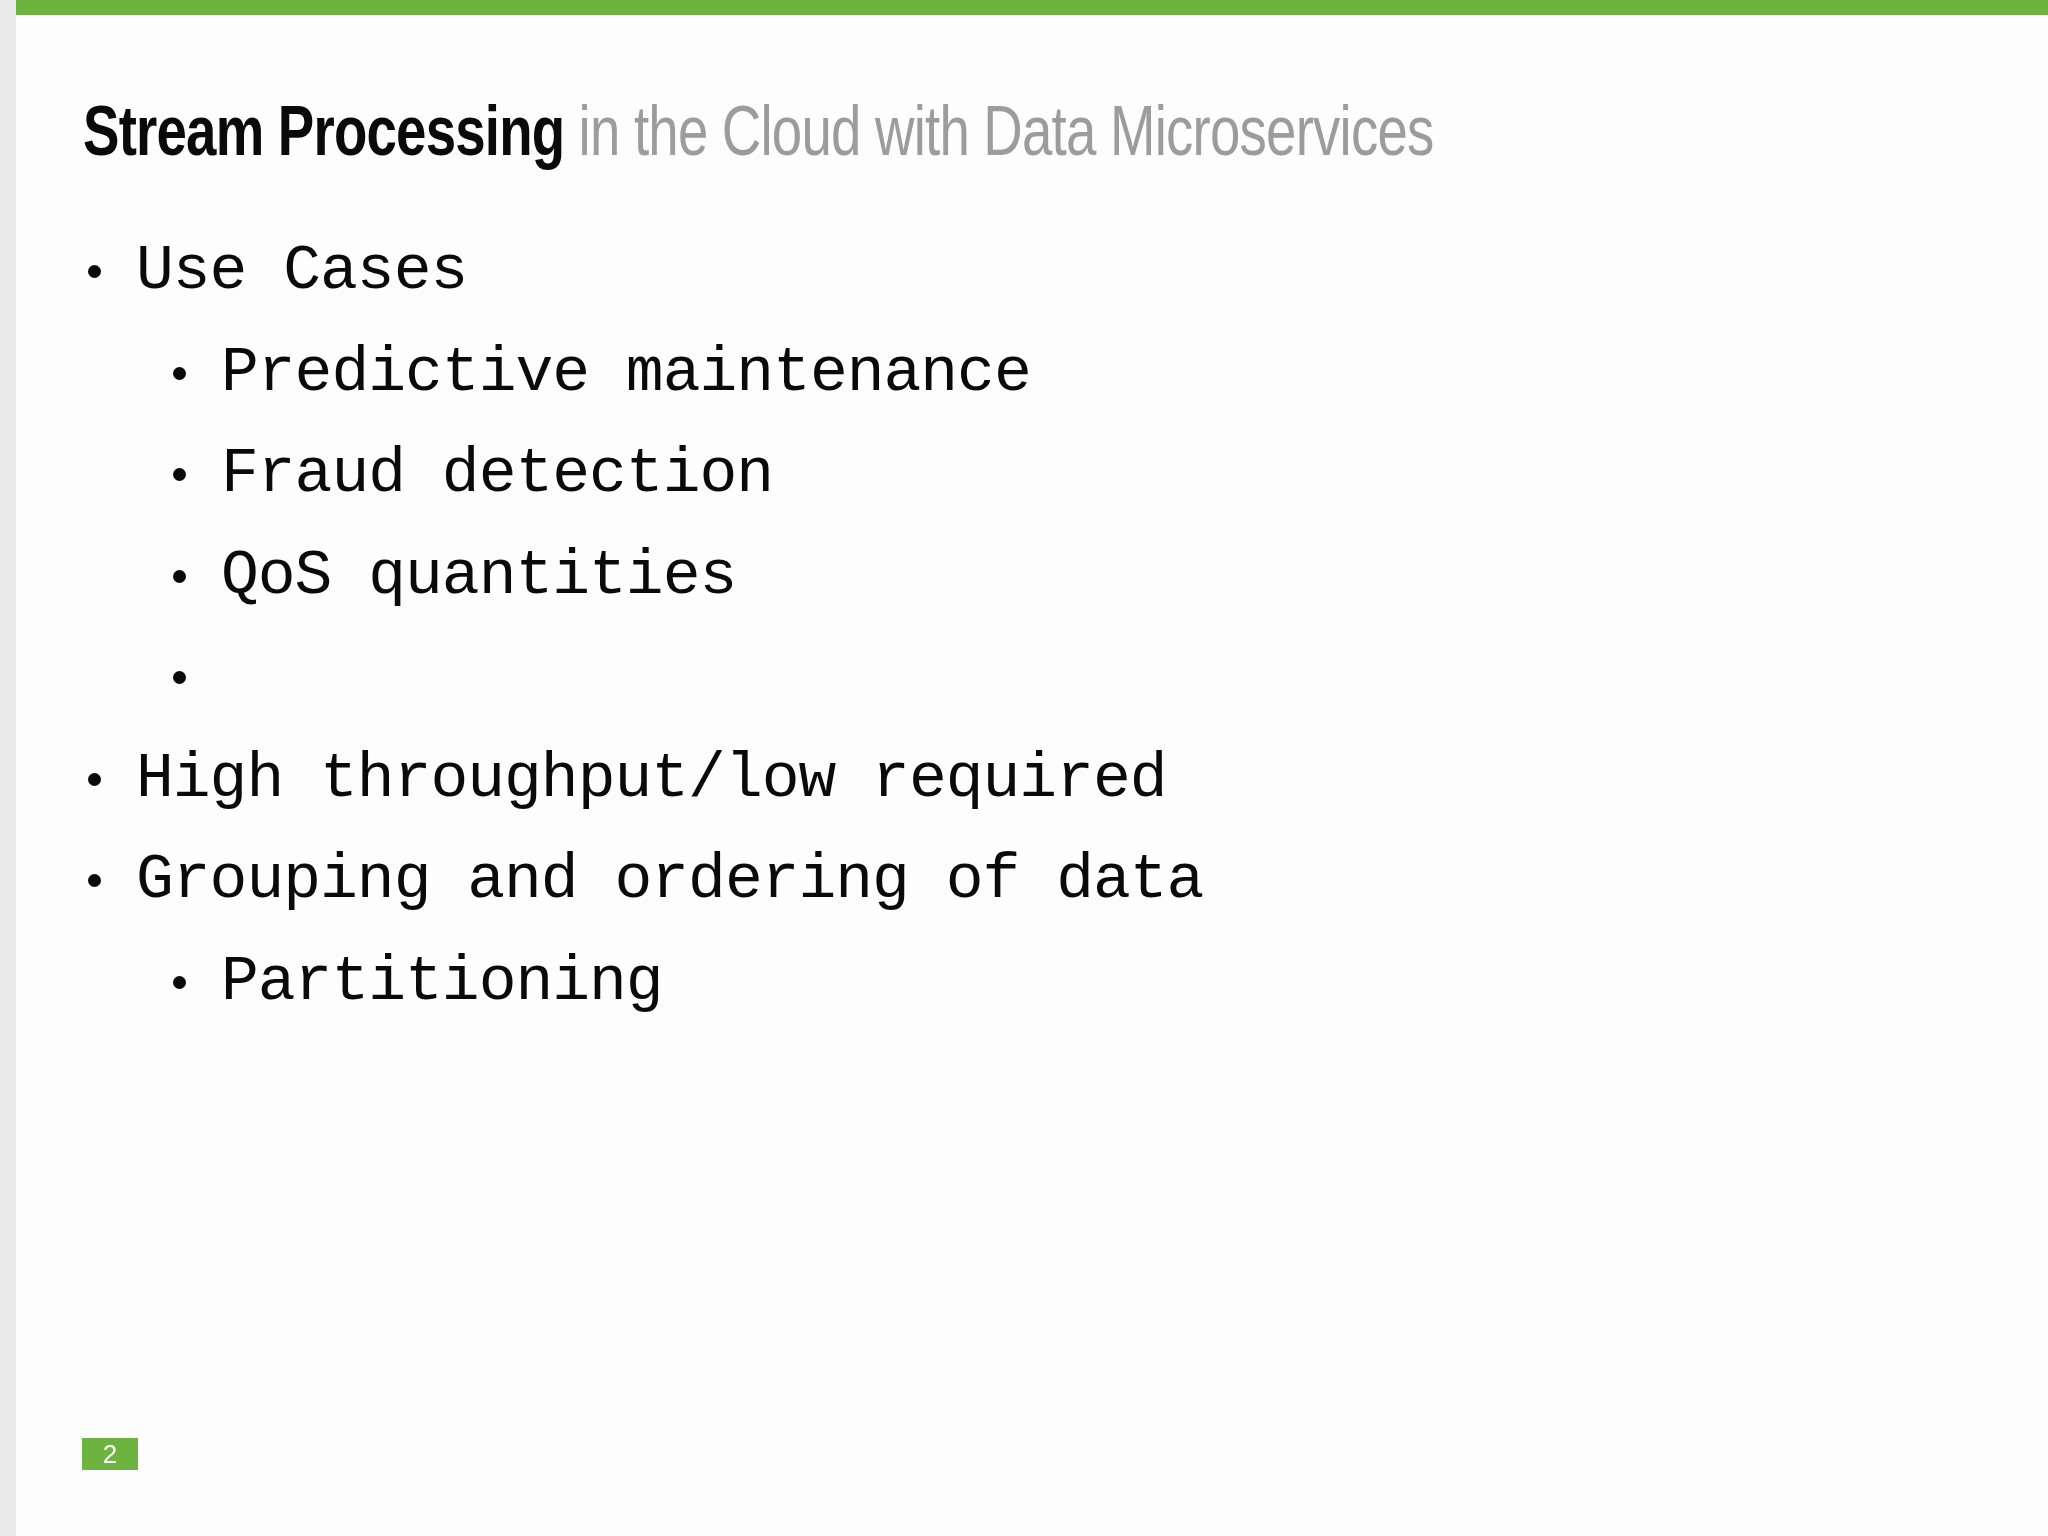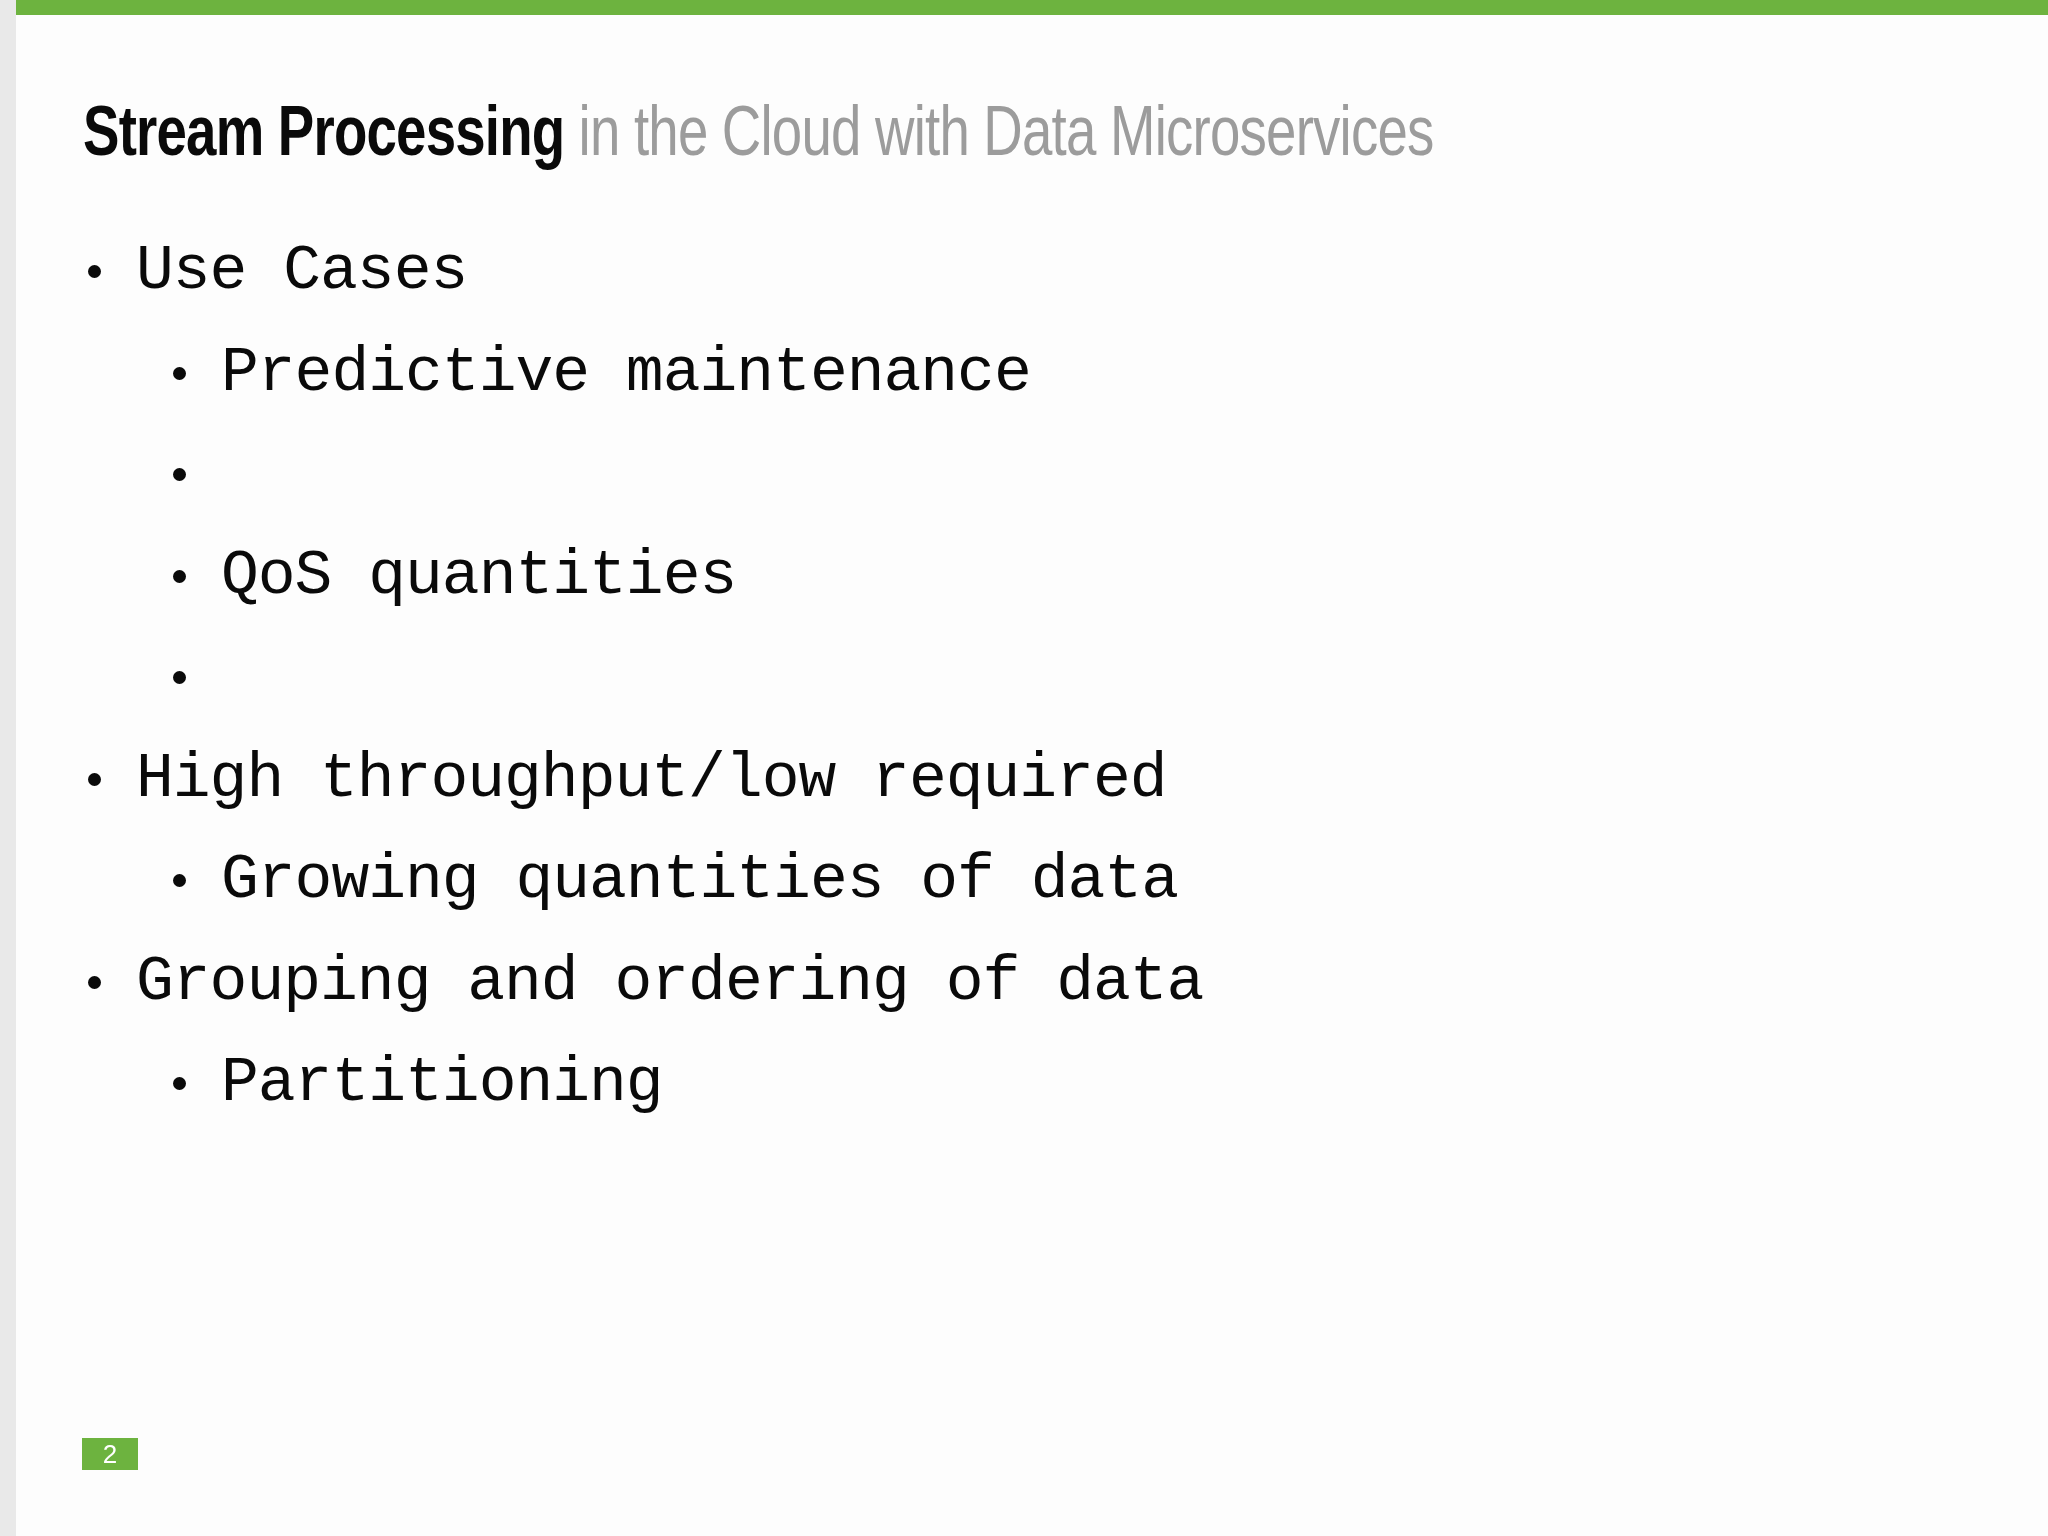--- a/index.html
+++ b/index.html
@@ -101,35 +101,32 @@
       <li class="l1">
         <span class="dot"></span>
         <span class="txt">Use Cases</span>
       </li>
       <li class="l2">
         <span class="dot"></span>
         <span class="txt">Predictive maintenance</span>
       </li>
       <li class="l2">
         <span class="dot"></span>
+        <span class="txt">Fraud detection</span>
       </li>
       <li class="l2">
         <span class="dot"></span>
         <span class="txt">QoS quantities</span>
       </li>
       <li class="l2">
         <span class="dot"></span>
       </li>
       <li class="l1">
         <span class="dot"></span>
         <span class="txt">High throughput/low required</span>
-      </li>
-      <li class="l2">
-        <span class="dot"></span>
-        <span class="txt">Growing quantities of data</span>
       </li>
       <li class="l1">
         <span class="dot"></span>
         <span class="txt">Grouping and ordering of data</span>
       </li>
       <li class="l2">
         <span class="dot"></span>
         <span class="txt">Partitioning</span>
       </li>
     </ul>

